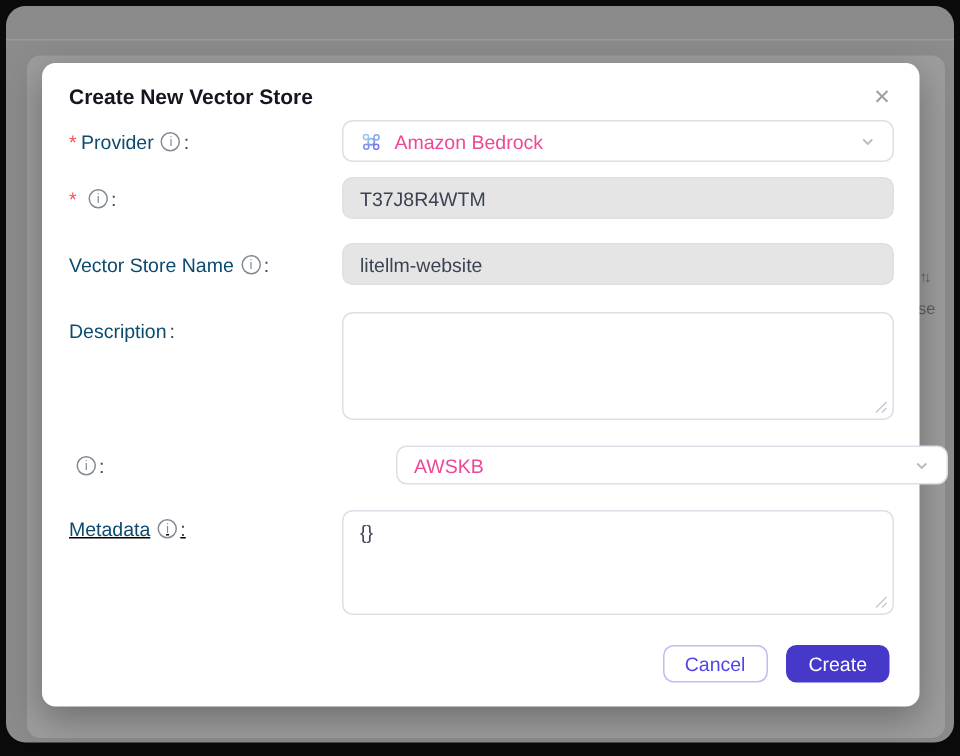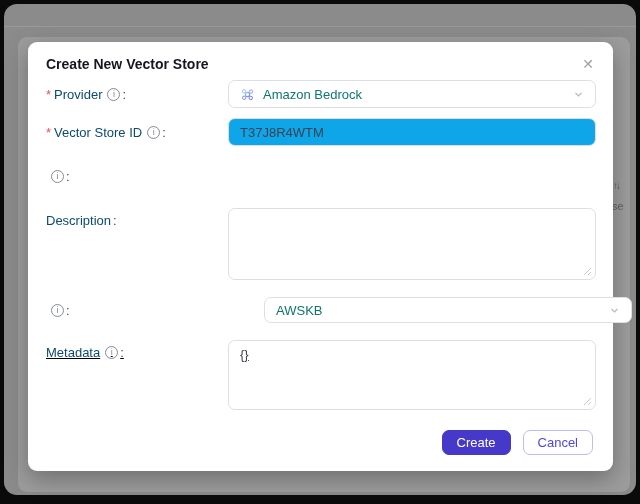--- a/index.html
+++ b/index.html
@@ -63,27 +63,27 @@
   }
   .colon { margin-left: 2px; color: #3c4350; }
 
   .control { flex: 1; position: relative; }
 
   .select-box {
     height: 28px; width: 100%; border: 1px solid #dcdfe6; border-radius: 7px;
     background: #fff; display: flex; align-items: center; padding: 0 11px;
     cursor: pointer;
   }
-  .select-box .val { font-size: 13px; color: #0f766e; }
+  .select-box .val { font-size: 13px; color: #ec4899; }
   .select-box .chev { margin-left: auto; display: flex; }
   .bedrock-ic { display: flex; margin-right: 8px; }
 
   .text-input {
     height: 28px; width: 100%; border: 1px solid #dcdfe6; border-radius: 7px;
-    padding: 0 11px; font-size: 13px; color: #3b4252; background: #0ea5e9;
+    padding: 0 11px; font-size: 13px; color: #3b4252; background: #e5e5e5;
     font-family: "Liberation Sans", sans-serif; outline: none;
   }
 
   .textarea {
     width: 100%; border: 1px solid #dcdfe6; border-radius: 7px;
     padding: 6px 11px; font-size: 13px; color: #3b4252; background: #fff;
     font-family: "Liberation Sans", sans-serif; resize: none; outline: none;
     display: block;
   }
   .ta-desc { height: 72px; }
@@ -146,33 +146,36 @@
               <path d="M2.5 4 L5.5 7 L8.5 4" stroke="#b6bac2" stroke-width="1.2" fill="none"></path>
             </svg>
         </span>
       </div>
     </div>
   </div>
 
   <div class="row center" style="top:76px; height:28px;">
     <div class="label">
       <span class="req">*</span>
-      <span class="label-text">Vector Store ID</span>
       <span class="info">i</span>
       <span class="colon">:</span>
     </div>
     <div class="control">
       <input class="text-input" value="T37J8R4WTM" style="">
     </div>
   </div>
 
   <div class="row center" style="top:120px; height:28px;">
     <div class="label">
-      <span class="info">i</span>
-      <span class="colon">:</span>
+      <span class="label-text">Vector Store Name</span>
+      <span class="info">i</span>
+      <span class="colon">:</span>
+    </div>
+    <div class="control">
+      <input class="text-input" value="litellm-website" style="">
     </div>
   </div>
 
   <div class="row topalign" style="top:166px;">
     <div class="label">
       <span class="label-text">Description</span>
       <span class="colon">:</span>
     </div>
     <div class="control">
       <textarea class="textarea ta-desc" style=""></textarea>
@@ -211,17 +214,17 @@
       <textarea class="textarea ta-meta" style="">{}</textarea>
       <span class="resize-handle">
         <svg width="9" height="9" viewBox="0 0 9 9">
             <path d="M8 1 L1 8 M8 5 L5 8" stroke="#c6c9cf" stroke-width="1" fill="none"></path>
           </svg>
       </span>
     </div>
   </div>
 
   <div class="footer">
+    <button class="btn btn-cancel">Cancel</button>
     <button class="btn btn-create">Create</button>
-    <button class="btn btn-cancel">Cancel</button>
   </div>
 
 </div>
 
 </body></html>

